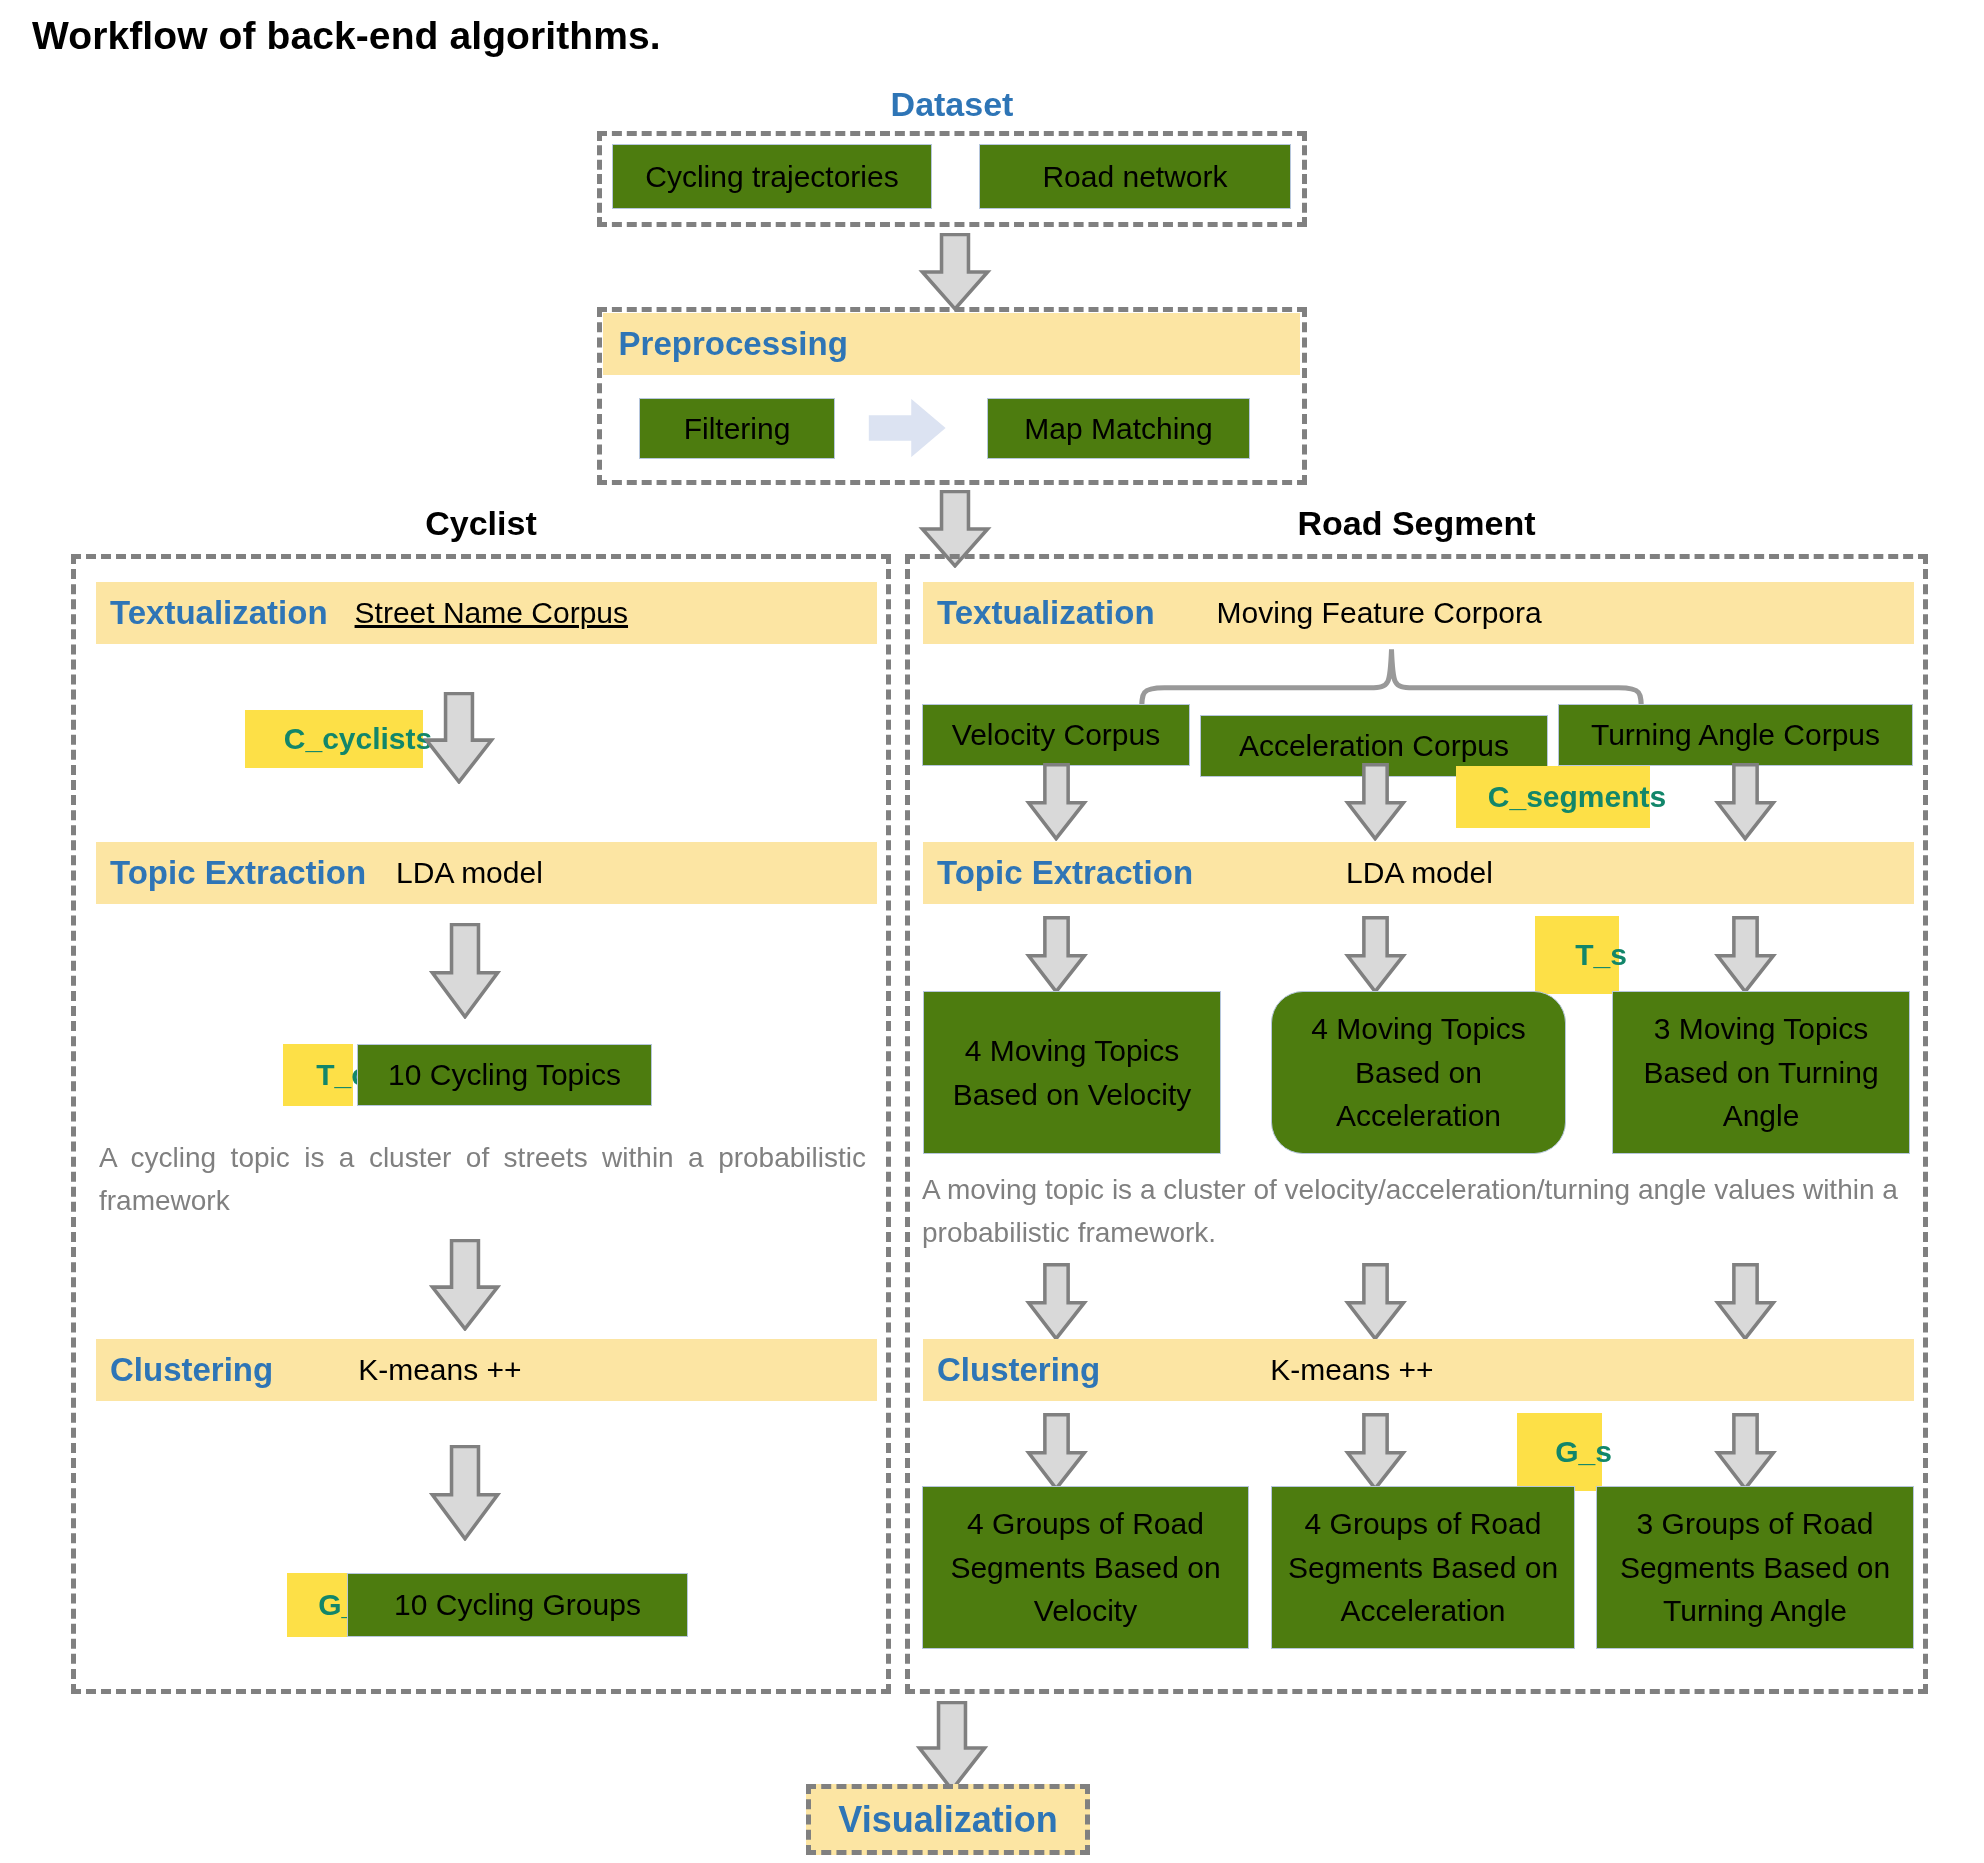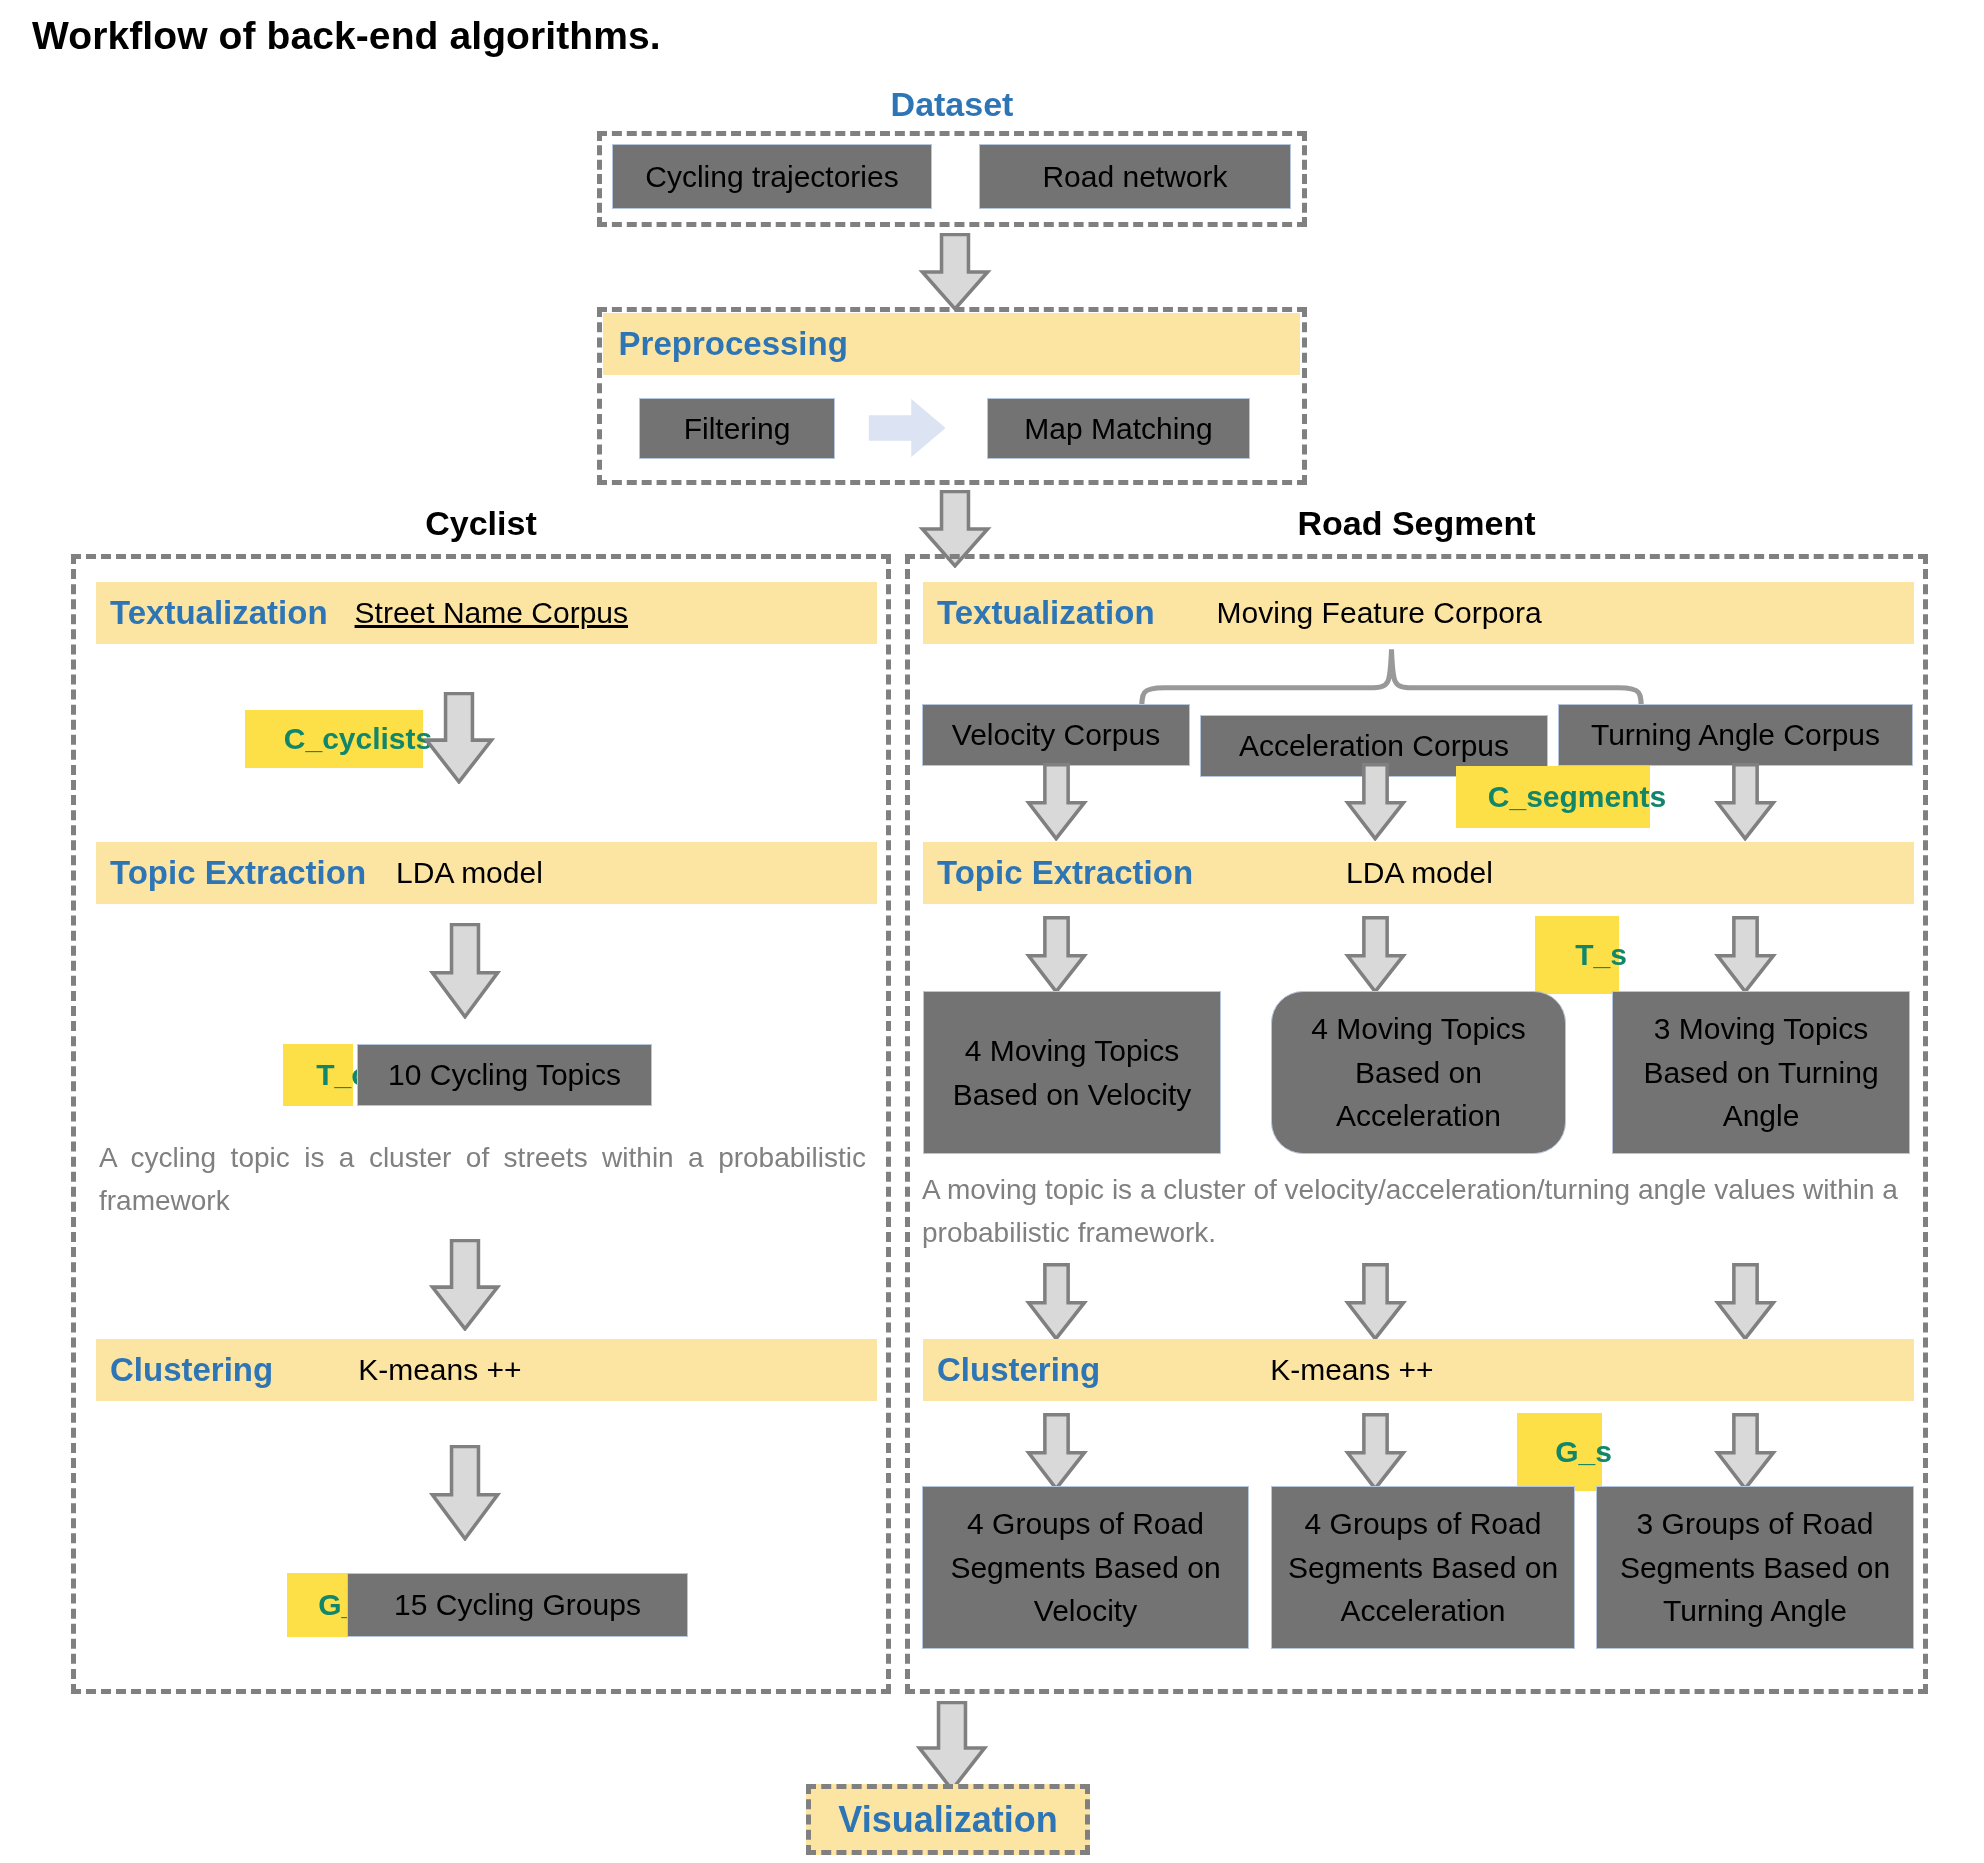--- a/index.html
+++ b/index.html
@@ -7,21 +7,21 @@
   #stage{position:relative;width:1985px;height:1863px;background:#fff;overflow:hidden;}
   .abs{position:absolute;box-sizing:border-box;}
 
   .title{font-weight:bold;color:#000;margin-left:32px;}
   .page-title{font-size:39px;letter-spacing:0.1px;}
   .sec-title{font-size:34px;font-weight:bold;color:#2E75B6;text-align:center;}
   .col-title{font-size:34px;font-weight:bold;color:#000;text-align:center;}
 
   .dashed{border:5px dashed #808080;background:transparent;}
 
-  .bluebox{background:#737373;border:0.7px solid #B6C6DC;display:flex;align-items:center;
+  .bluebox{background:#4d7c0f;border:0.7px solid #B6C6DC;display:flex;align-items:center;
            justify-content:center;text-align:center;font-size:30px;color:#000;line-height:1.45;}
 
   .yellowbar{background:#FCE5A3;display:flex;align-items:center;}
   .yellowbar .lbl{color:#2E75B6;font-weight:bold;font-size:33px;}
   .yellowbar .sub{color:#000;font-size:30px;font-weight:normal;}
 
   .greenbadge{background:#fde047;color:#12866A;font-weight:bold;font-size:30px;
               display:flex;align-items:center;justify-content:center;text-align:center;padding-left:48px;}
 
   .note{color:#808080;font-size:28px;line-height:1.55;}
@@ -126,21 +126,21 @@
   </div>
 
   <div class="abs" style="left:426px;top:1445px;width:78px;height:96px;">
     <svg class="arrow-d" width="78" height="96" viewBox="0 0 110 135">
       <polygon points="36,2 74,2 74,70 101,70 55,132 9,70 36,70" fill="#D9D9D9" stroke="#808080" stroke-width="5"></polygon>
     </svg>
   </div>
 
   <div class="abs greenbadge" style="left:263px;top:1573px;width:71px;height:64px;margin-left:24px;">G_c</div>
 
-  <div class="abs bluebox" style="left:347px;top:1573px;width:341px;height:64px;">15 Cycling Groups</div>
+  <div class="abs bluebox" style="left:347px;top:1573px;width:341px;height:64px;">10 Cycling Groups</div>
 
   <div class="abs dashed" style="left:905px;top:554px;width:1023px;height:1140px;"></div>
 
   <div class="abs yellowbar" style="left:923px;top:582px;width:991px;height:62px;">
     <span class="lbl" style="padding-left:14px;">Textualization</span>
     <span class="sub" style="padding-left:62px;">Moving Feature Corpora</span>
   </div>
 
   <div class="abs" style="left:1136px;top:645px;width:511px;height:70px;">
     <svg class="brace" width="511" height="70" viewBox="0 0 720 98" preserveAspectRatio="none">

